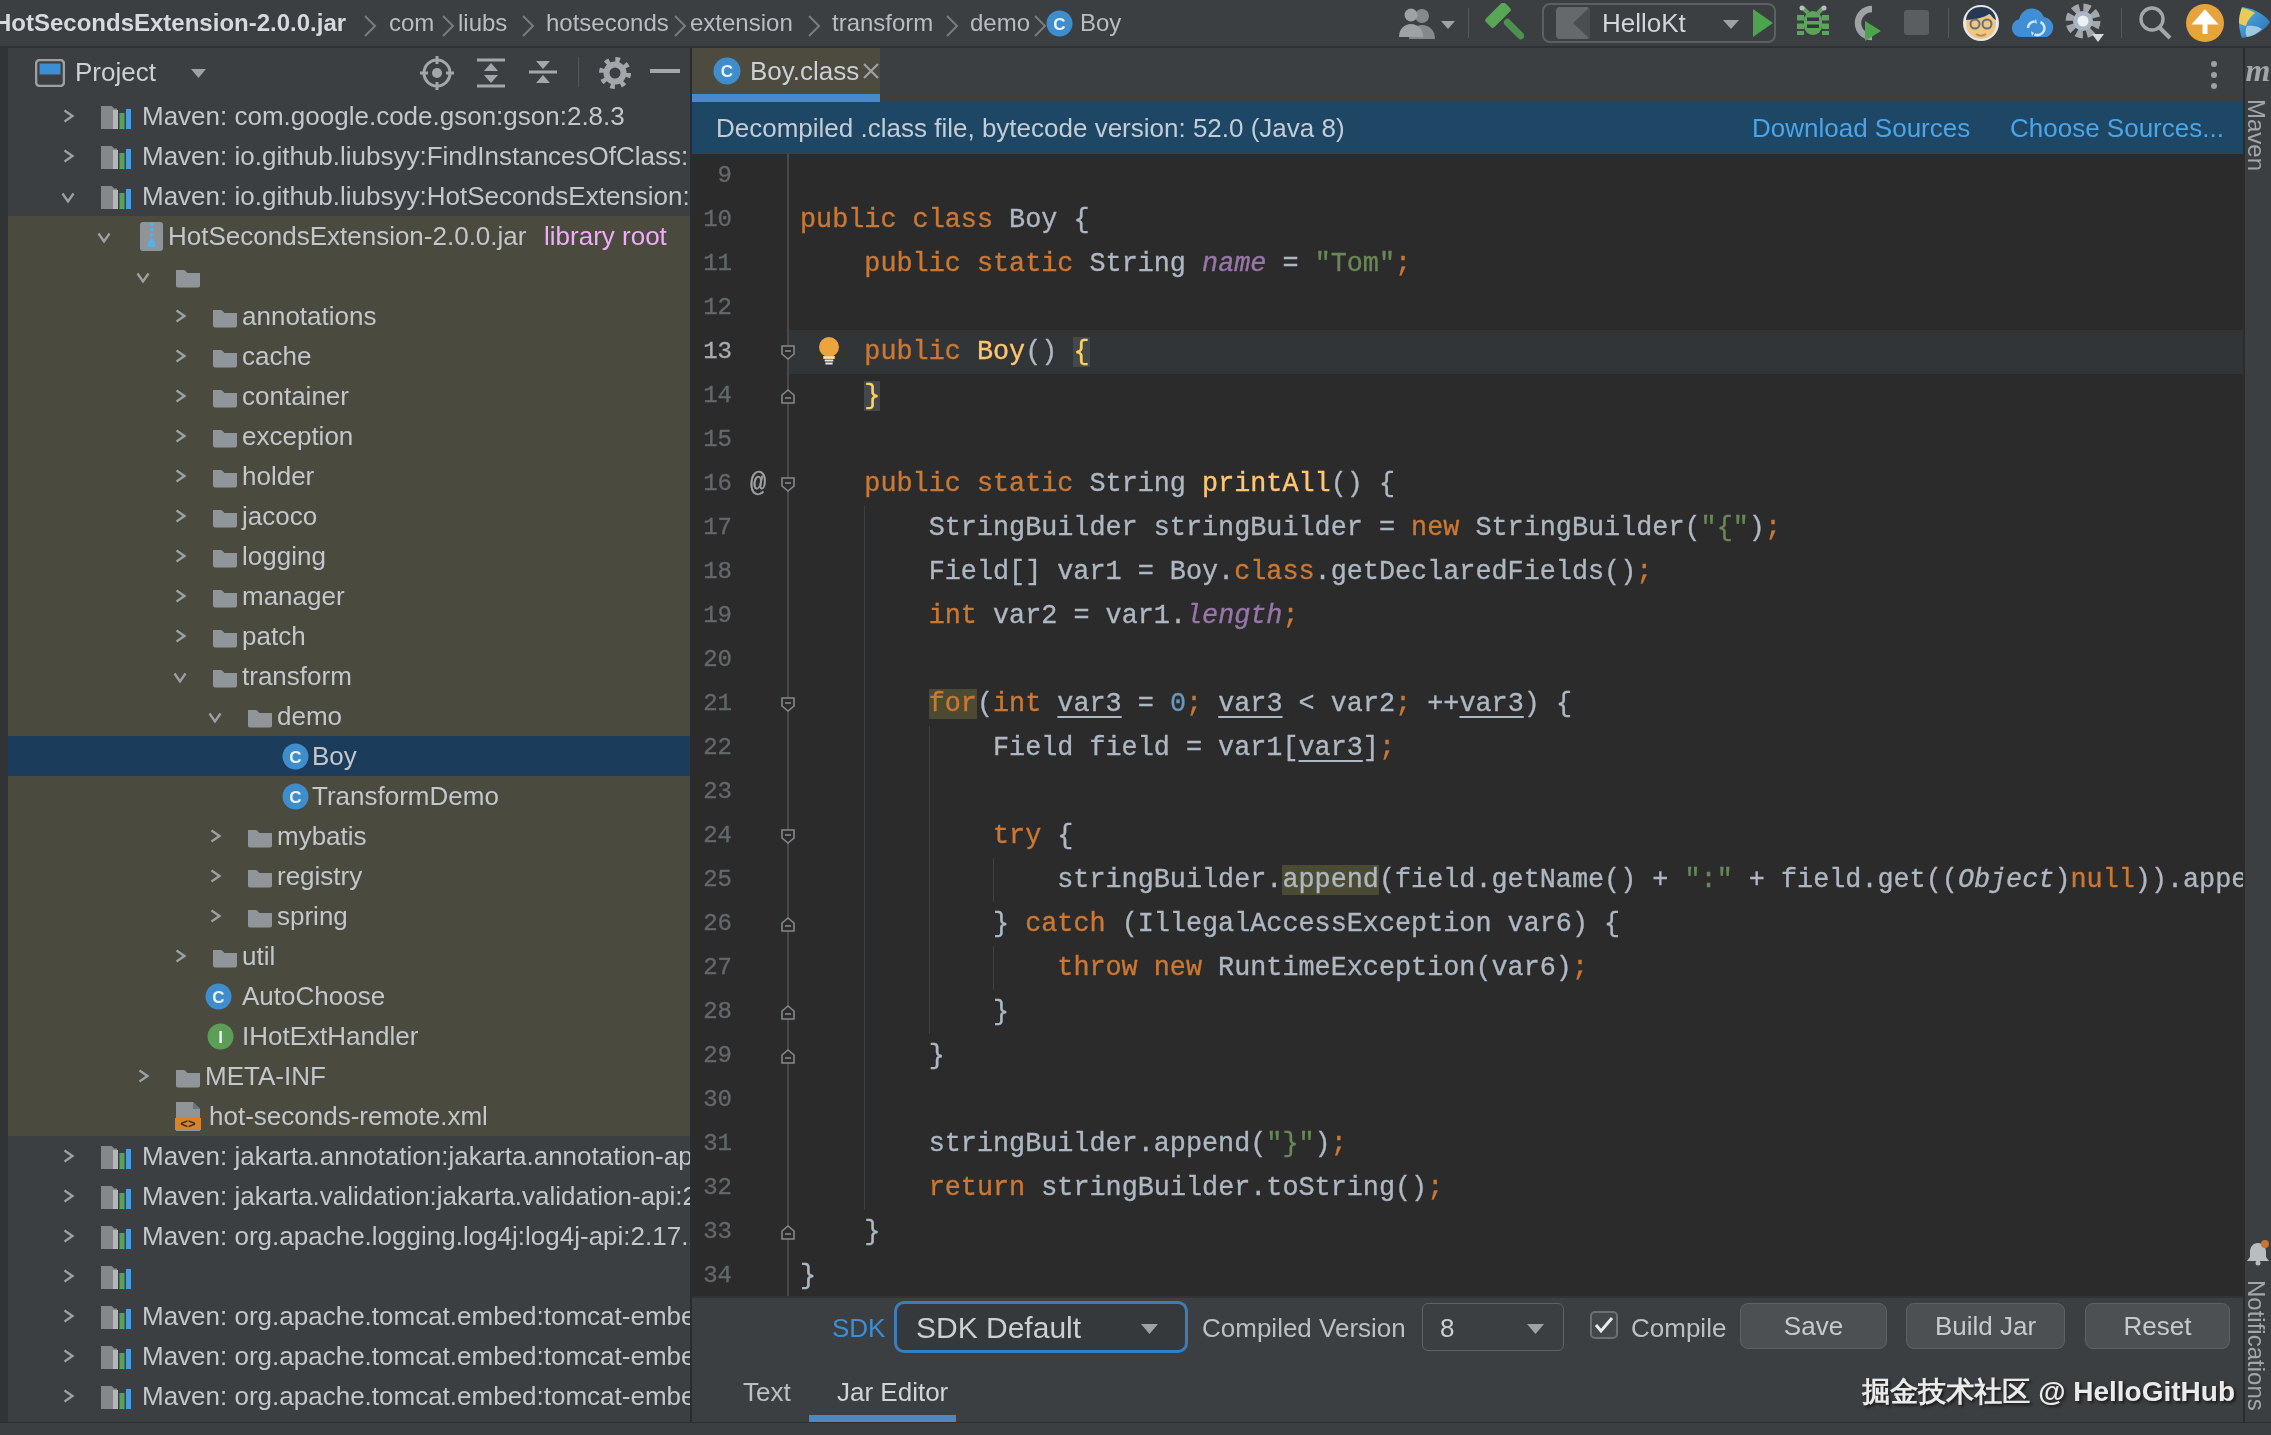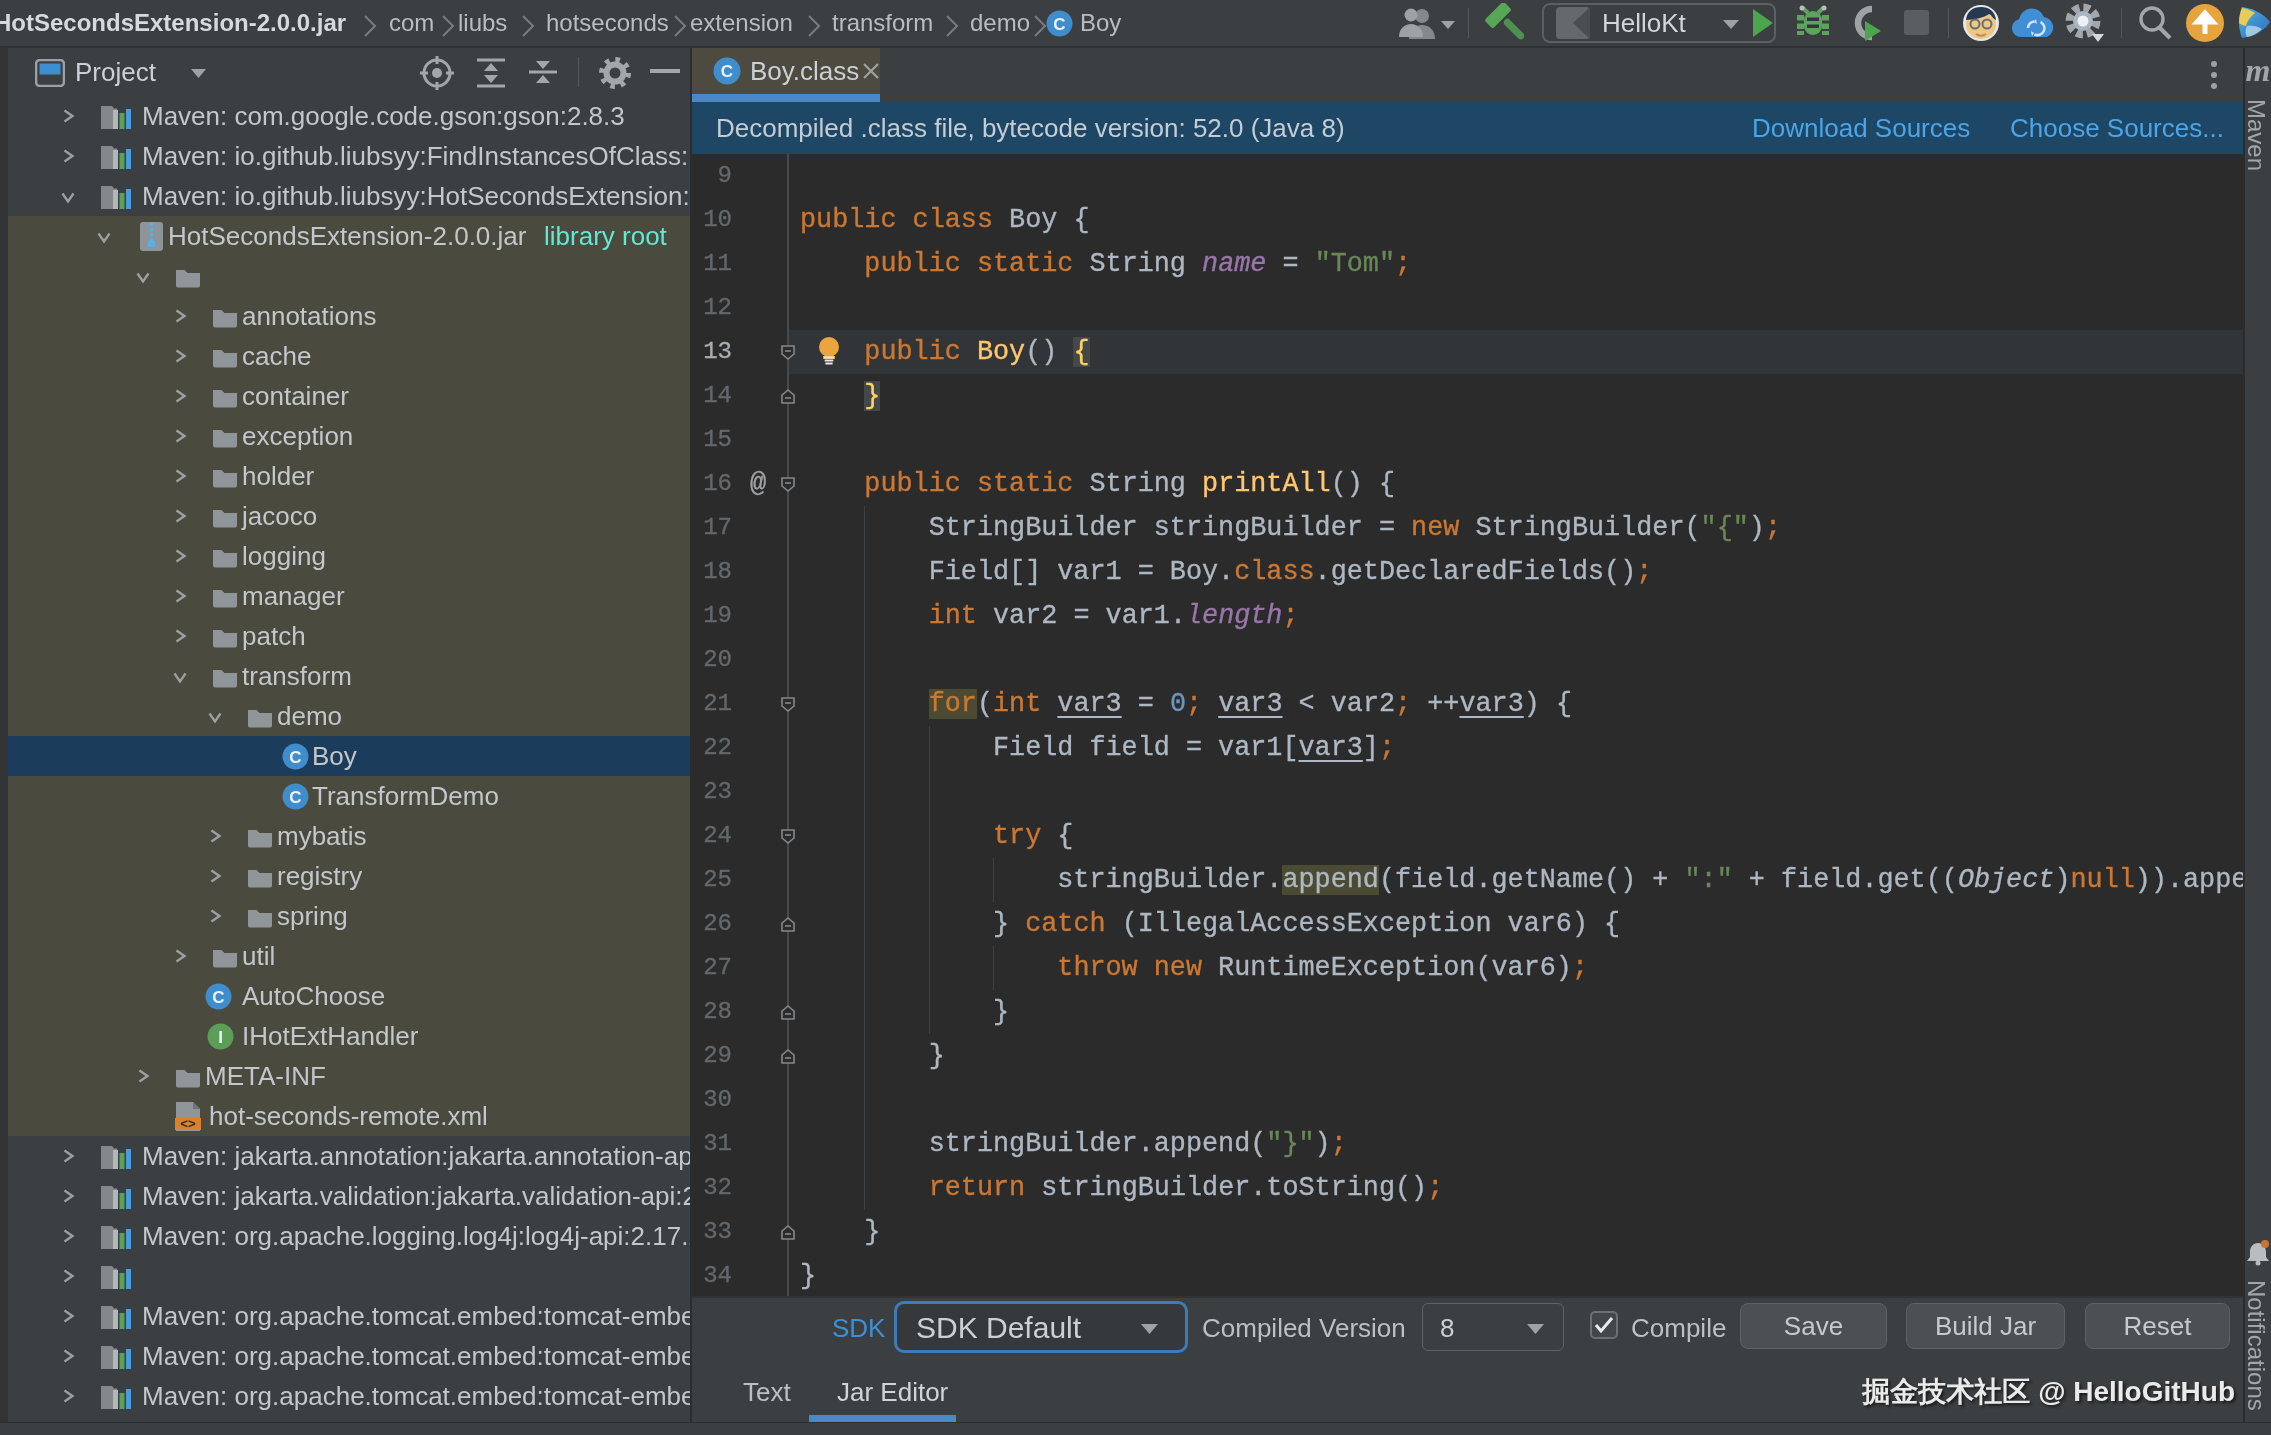--- a/index.html
+++ b/index.html
@@ -1,18 +1,18 @@
 <!DOCTYPE html>
 <html><head><meta charset="utf-8"><style>
 html,body{margin:0;padding:0}
 body{width:2271px;height:1435px;background:#3c3f41;font-family:"Liberation Sans",sans-serif;overflow:hidden;position:relative}
 .a{position:absolute}
 svg{display:block}
 .trtxt{color:#c3c7cb;font-size:26px;line-height:40px;white-space:pre}
-.dim{color:#5eead4}
+.dim{color:#f0abfc}
 #codearea{left:692px;top:154px;width:1551px;height:1142px;background:#2b2b2b;overflow:hidden;font-family:"Liberation Mono",monospace;font-size:26.8px;-webkit-text-stroke:0.35px}
 .cl{position:absolute;left:108px;height:44px;line-height:44px;white-space:pre;color:#aeb8c2}
 .ln{position:absolute;left:0;width:40px;height:44px;line-height:44px;text-align:right;color:#64686b;font-size:24px}
 .k{color:#cc7832}
 .s{color:#6a8759}
 .n{color:#6897bb}
 .f{color:#9876aa;font-style:italic}
 .m{color:#ffc66d}
 .u{text-decoration:underline;text-underline-offset:5px}
 .hl{background:#4b4a33}

